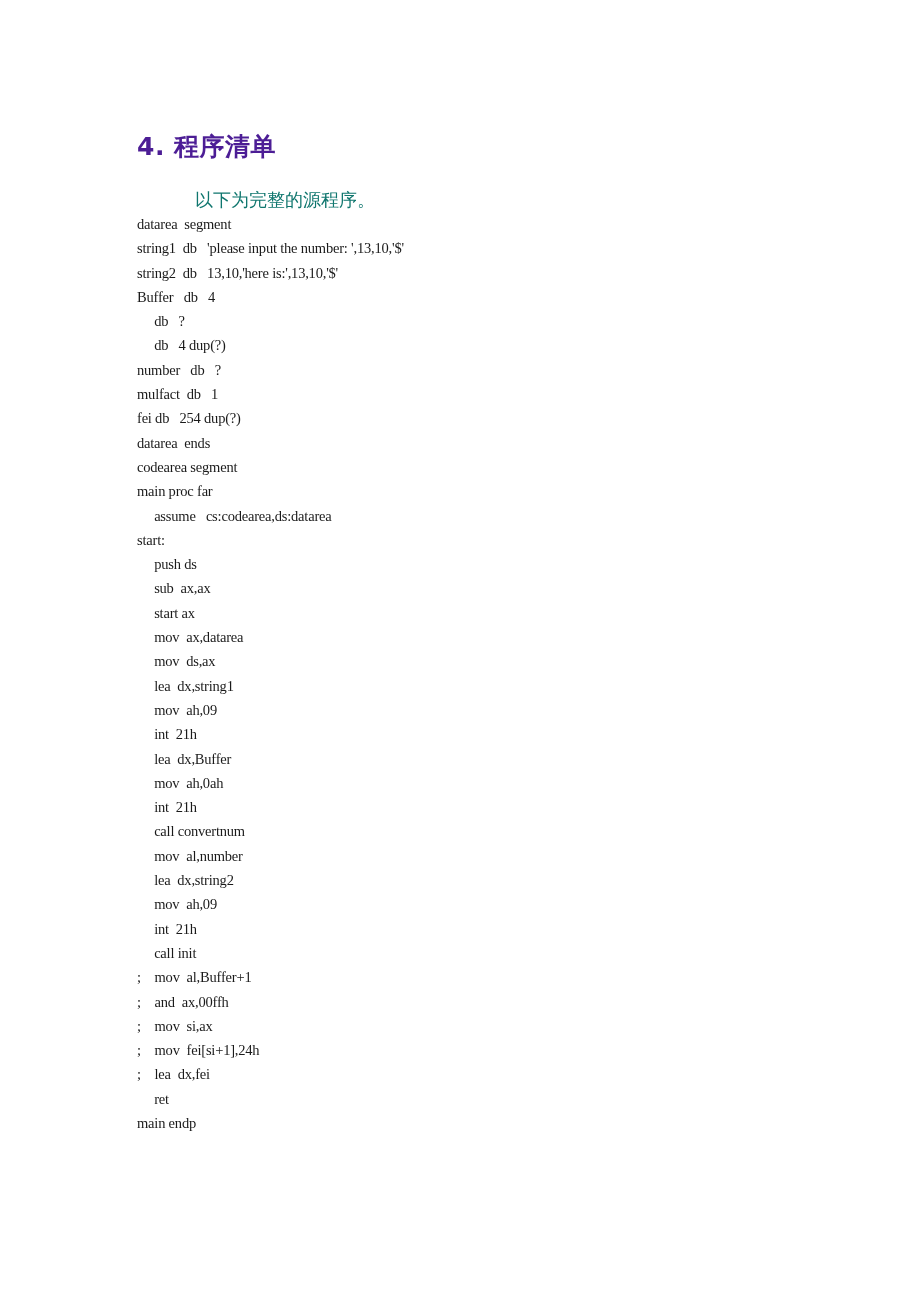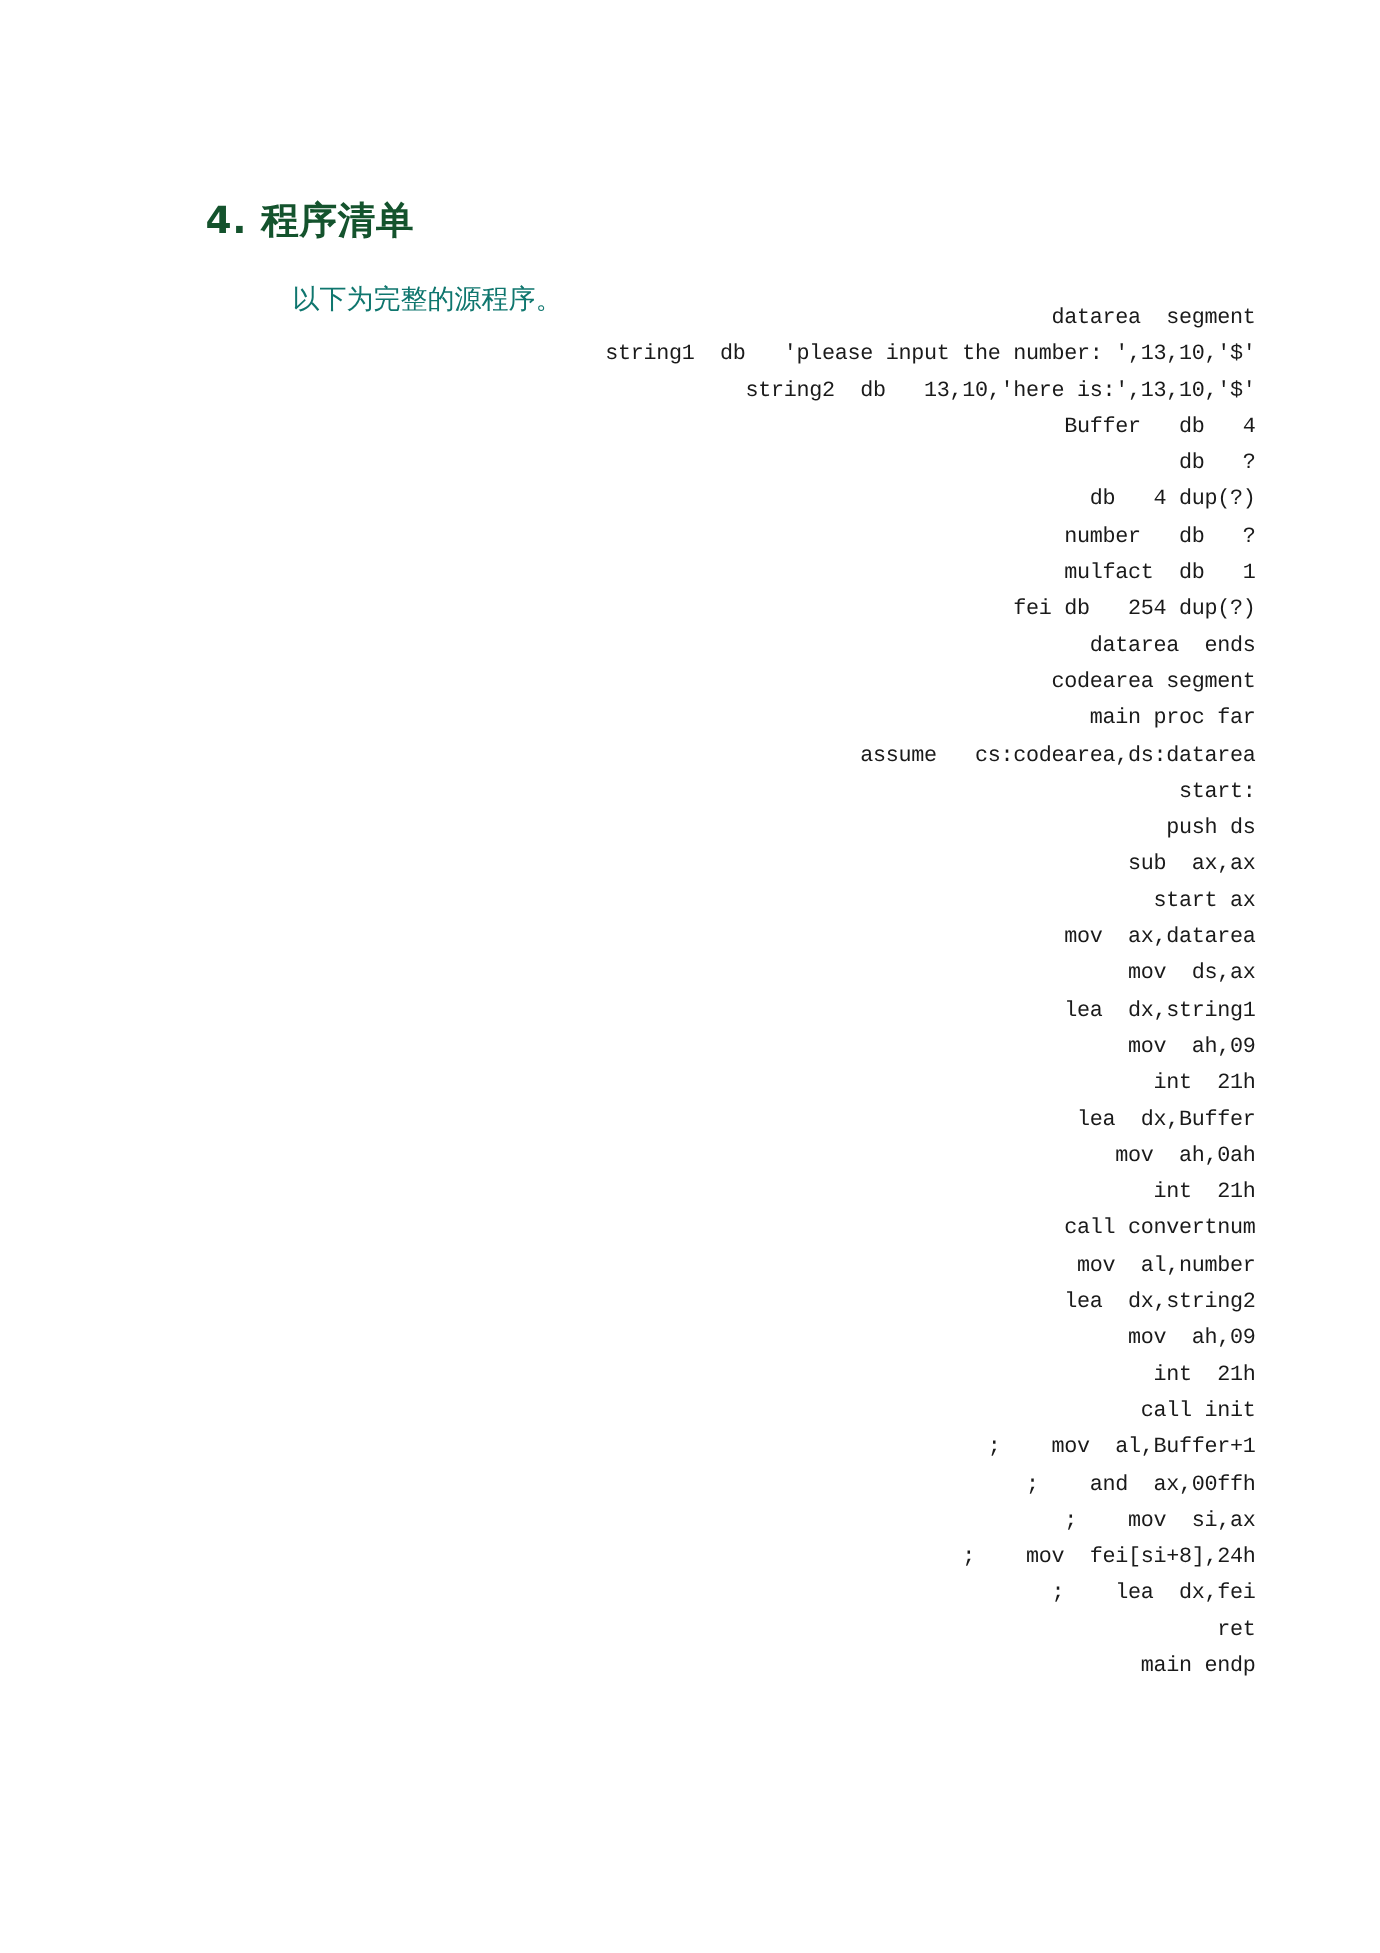--- a/index.html
+++ b/index.html
@@ -37,48 +37,47 @@
   .heading {
     position: absolute;
     left: 0;
     top: 114px;
     font-family: "DejaVu Sans", "Liberation Sans", sans-serif;
     font-weight: bold;
     font-size: 25px;
     line-height: 32px;
     letter-spacing: 0.5px;
     white-space: nowrap;
-    color: #14532d;
+    color: #4c1d95;
   }
 
   
   .intro {
     position: absolute;
     left: 0;
     top: 169px;
     font-family: "DejaVu Serif", "Liberation Serif", serif;
     font-size: 18px;
     line-height: 26px;
     text-indent: 58px;
     white-space: nowrap;
     color: #0f766e;
   }
 
   
   .code-listing {
     position: absolute;
     left: 0;
-    top: 200px;
+    top: 212px;
     width: 700px;
-    font-family: Liberation Mono, monospace;
+    font-family: Liberation Serif, serif;
     font-size: 14.5px;
     line-height: 24.3px;
     color: #1a1a1a;
     letter-spacing: -0.2px;
-    text-align: right;
   }
   .code-line {
     height: 24.3px;
     white-space: pre;
     display: block;
   }
 </style>
 </head>
 <body>
 
@@ -117,20 +116,20 @@
         <div class="code-line">     int  21h</div>
         <div class="code-line">     call convertnum</div>
         <div class="code-line">     mov  al,number</div>
         <div class="code-line">     lea  dx,string2</div>
         <div class="code-line">     mov  ah,09</div>
         <div class="code-line">     int  21h</div>
         <div class="code-line">     call init</div>
         <div class="code-line">;    mov  al,Buffer+1</div>
         <div class="code-line">;    and  ax,00ffh</div>
         <div class="code-line">;    mov  si,ax</div>
-        <div class="code-line">;    mov  fei[si+8],24h</div>
+        <div class="code-line">;    mov  fei[si+1],24h</div>
         <div class="code-line">;    lea  dx,fei</div>
         <div class="code-line">     ret</div>
         <div class="code-line">main endp</div>
       </div>
 
   </div>
 </div>
 
 </body></html>

